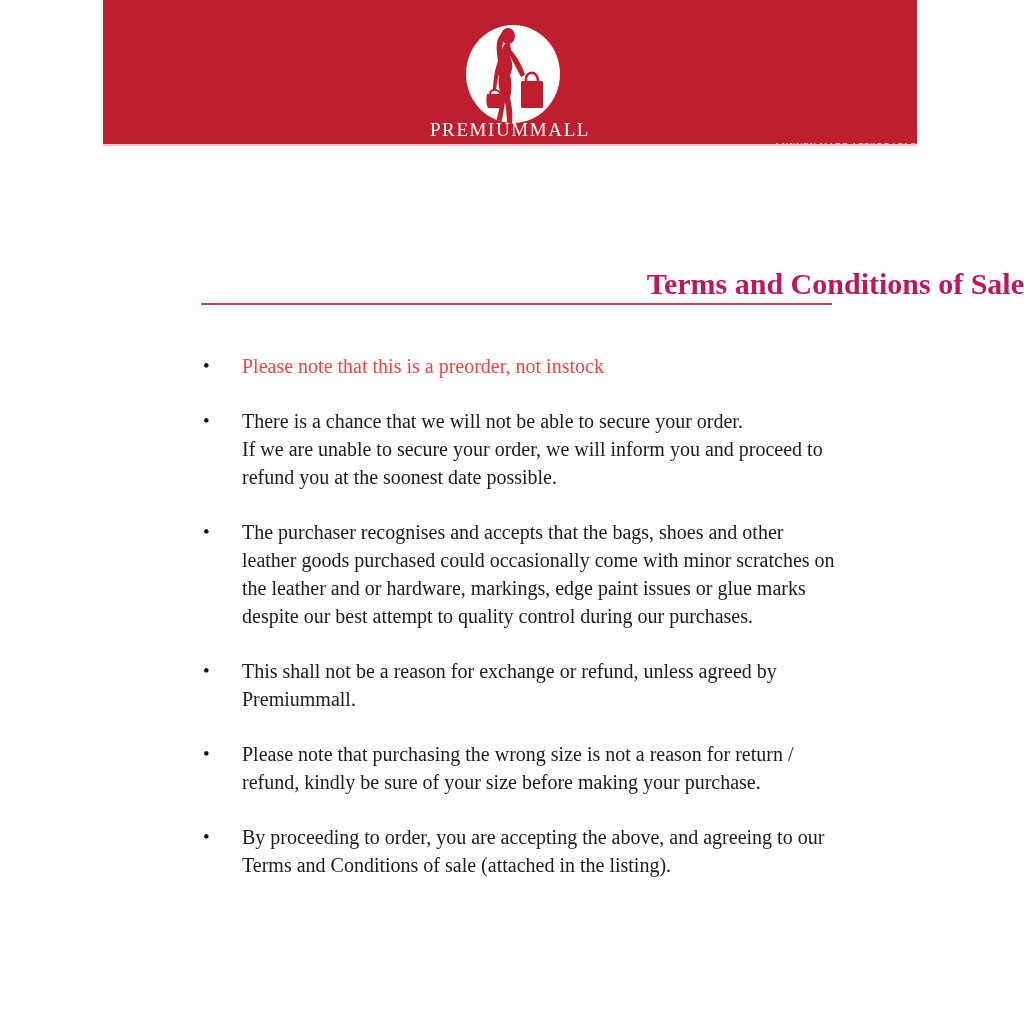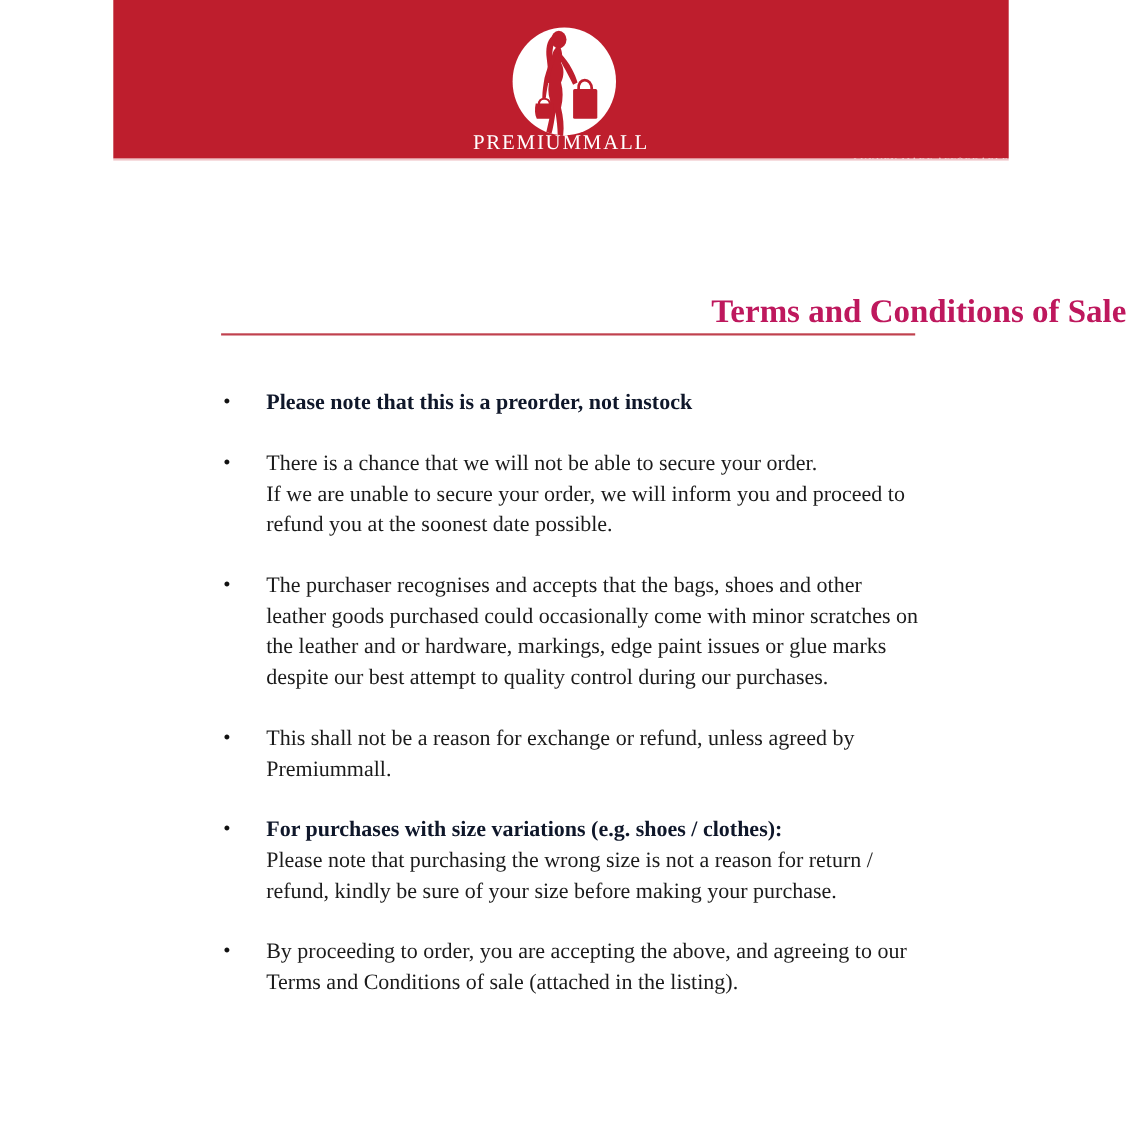--- a/index.html
+++ b/index.html
@@ -79,22 +79,22 @@
     color:#1b1b1b;
   }
   .marker{
     flex:0 0 39px;
     width:39px;
     color:#111111;
     font-size:19px;
   }
   .term-text{flex:1 1 auto;}
   .term-hl{
-    color:#0f172a;
-    font-weight:700;
+    color:#ef4444;
+    font-weight:400;
   }
   .term-hl:empty{display:none;}
   .term-hl:not(:empty){display:block;}
   .term-rest{white-space:pre-line;}
   .term-rest:empty{display:none;}
 </style>
 </head>
 <body>
 
 <div class="page">
@@ -151,21 +151,21 @@
 the leather and or hardware, markings, edge paint issues or glue marks
 despite our best attempt to quality control during our purchases.</span></span>
     </li>
     <li>
       <span class="marker">•</span>
       <span class="term-text"><span class="term-rest">This shall not be a reason for exchange or refund, unless agreed by
 Premiummall.</span></span>
     </li>
     <li>
       <span class="marker">•</span>
-      <span class="term-text"><span class="term-hl">For purchases with size variations (e.g. shoes / clothes):</span><span class="term-rest">Please note that purchasing the wrong size is not a reason for return /
+      <span class="term-text"><span class="term-rest">Please note that purchasing the wrong size is not a reason for return /
 refund, kindly be sure of your size before making your purchase.</span></span>
     </li>
     <li>
       <span class="marker">•</span>
       <span class="term-text"><span class="term-rest">By proceeding to order, you are accepting the above, and agreeing to our
 Terms and Conditions of sale (attached in the listing).</span></span>
     </li>
   </ul>
 
 </div>

